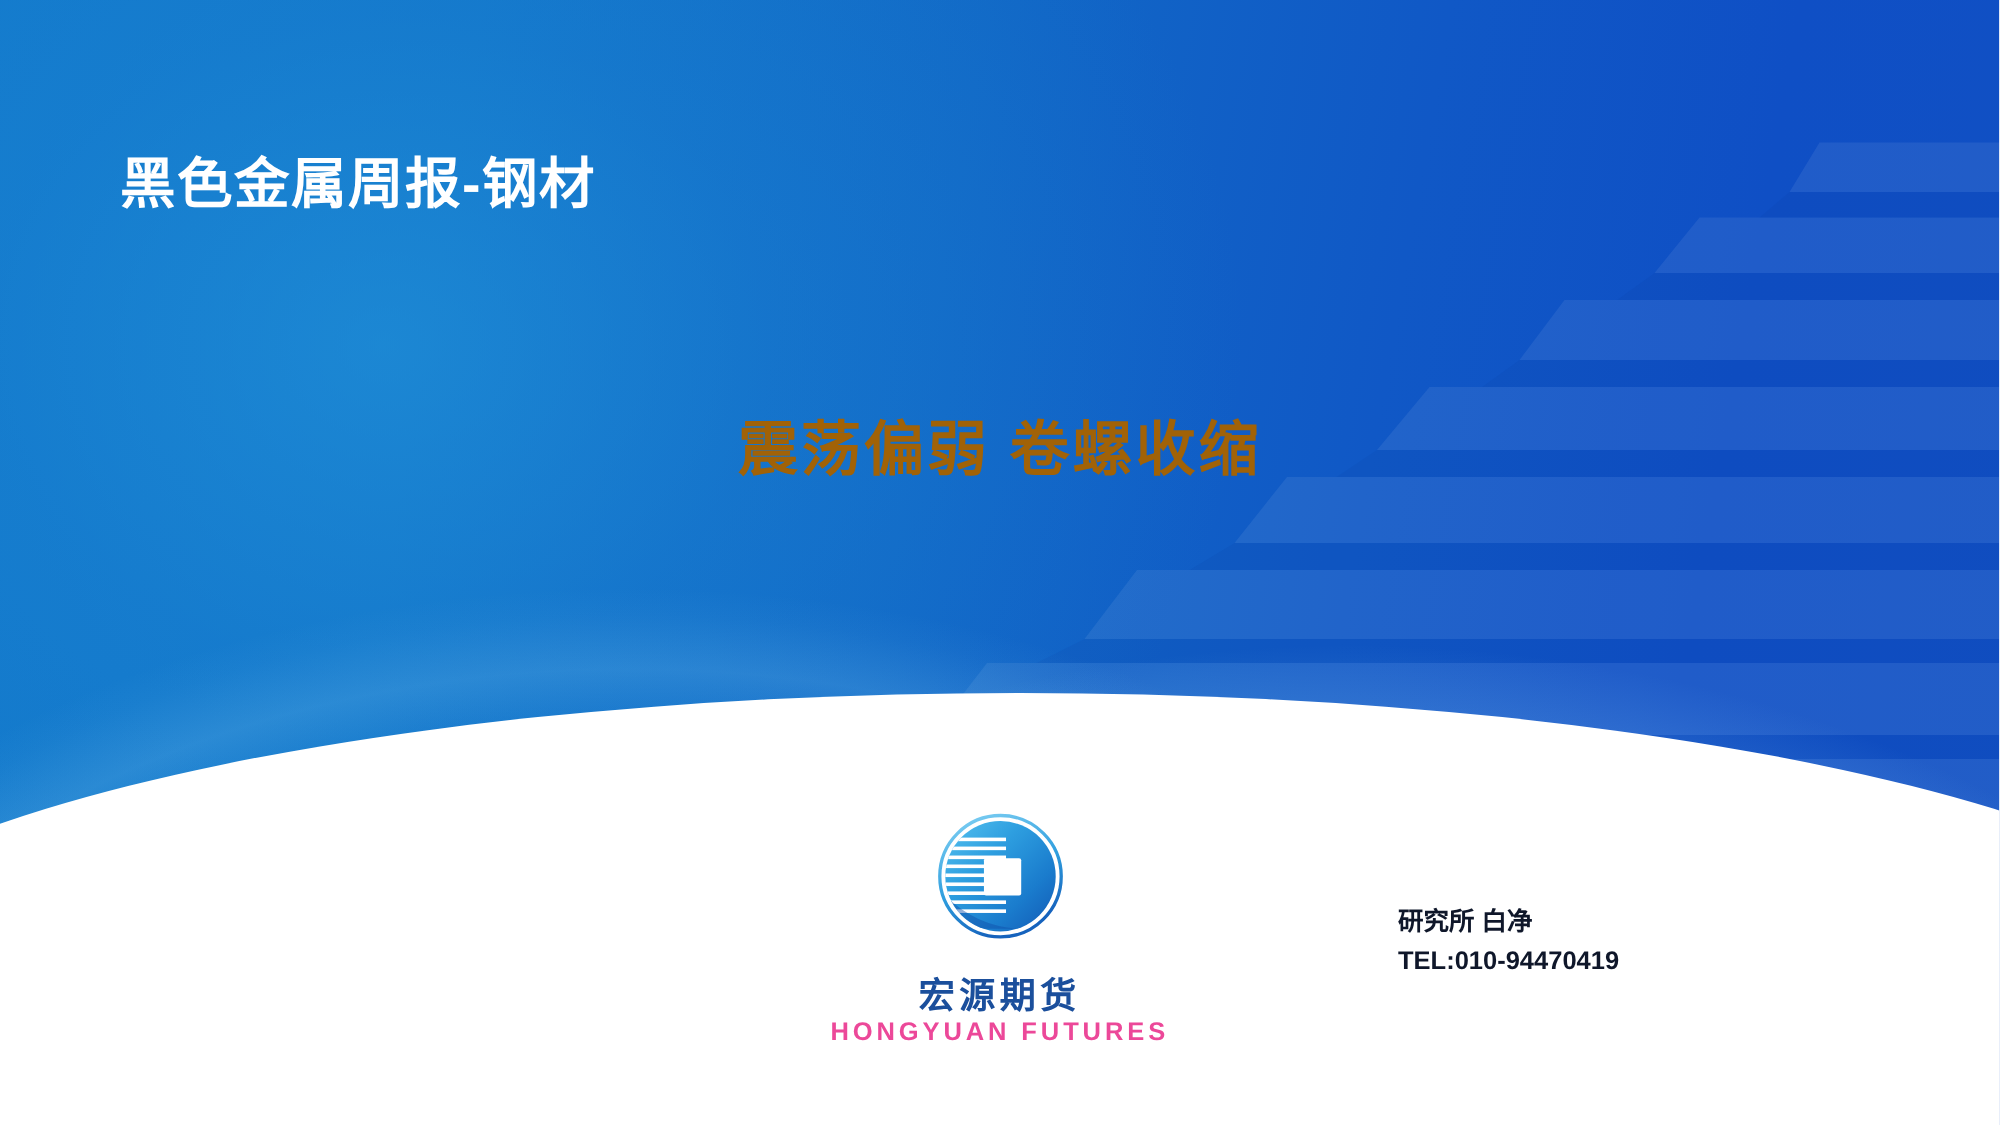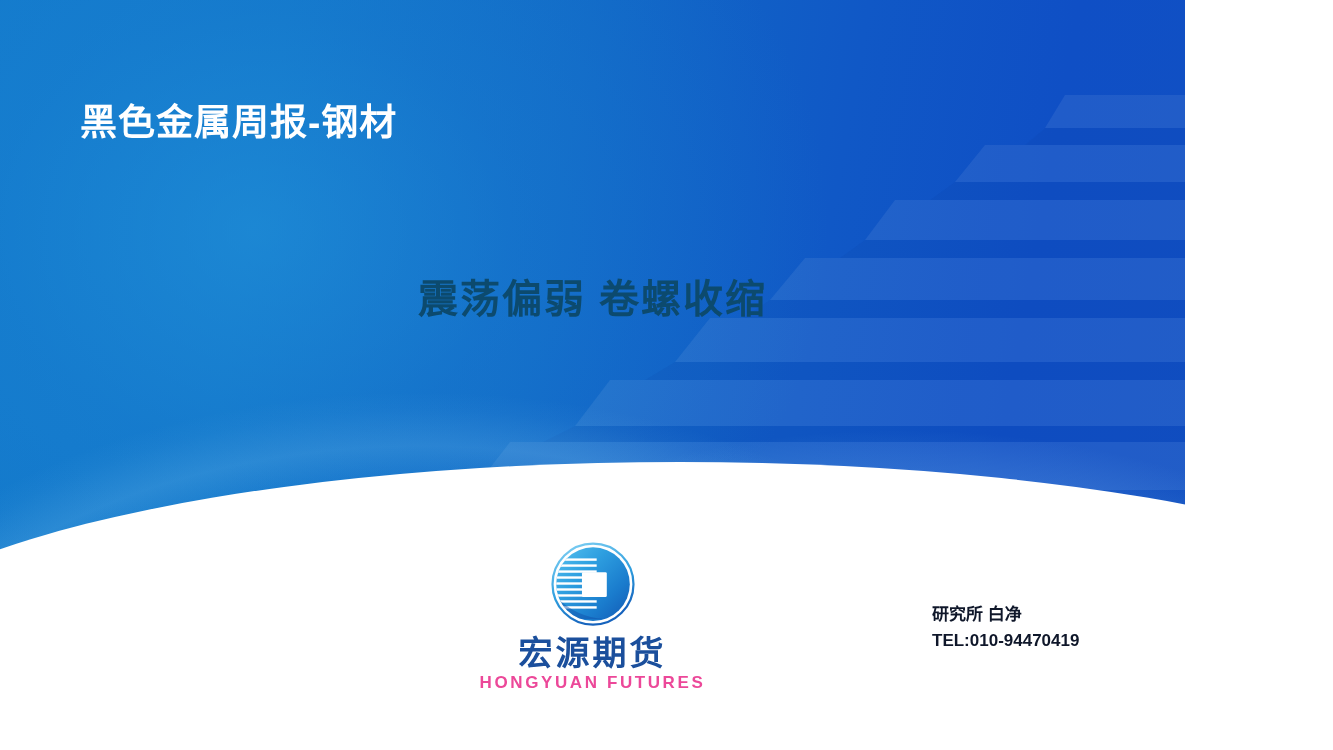--- a/index.html
+++ b/index.html
@@ -7,21 +7,21 @@
     margin: 0;
     padding: 0;
     background: #ffffff;
   }
   body {
     font-family: "Liberation Sans", "DejaVu Sans", sans-serif;
   }
 
   .slide {
     position: relative;
-    width: 1185px;
+    width: 1333px;
     height: 750px;
     overflow: hidden;
     background: #ffffff;
   }
 
   
   .bg-base {
     position: absolute;
     inset: 0;
     background: linear-gradient(100deg,
@@ -112,21 +112,21 @@
     letter-spacing: 1px;
     white-space: nowrap;
   }
 
   .headline {
     position: absolute;
     left: 0;
     right: 0;
     top: 267px;
     text-align: center;
-    color: #0c4a6e;
+    color: #a16207;
     font-size: 40px;
     font-weight: bold;
     letter-spacing: 2px;
     white-space: nowrap;
   }
 
   .slide-date {
     position: absolute;
     left: 0;
     right: 0;
@@ -147,22 +147,22 @@
     width: 230px;
     text-align: center;
   }
   .logo-mark {
     width: 92px;
     height: 92px;
     margin: 0 auto;
     display: block;
   }
   .logo-cn {
-    margin-top: 4px;
-    font-size: 34px;
+    margin-top: 20px;
+    font-size: 24px;
     font-weight: bold;
     color: #1b4f9c;
     letter-spacing: 3px;
     line-height: 1.05;
   }
   .logo-en {
     margin-top: 1px;
     font-size: 17px;
     font-weight: bold;
     color: #ec4899;

